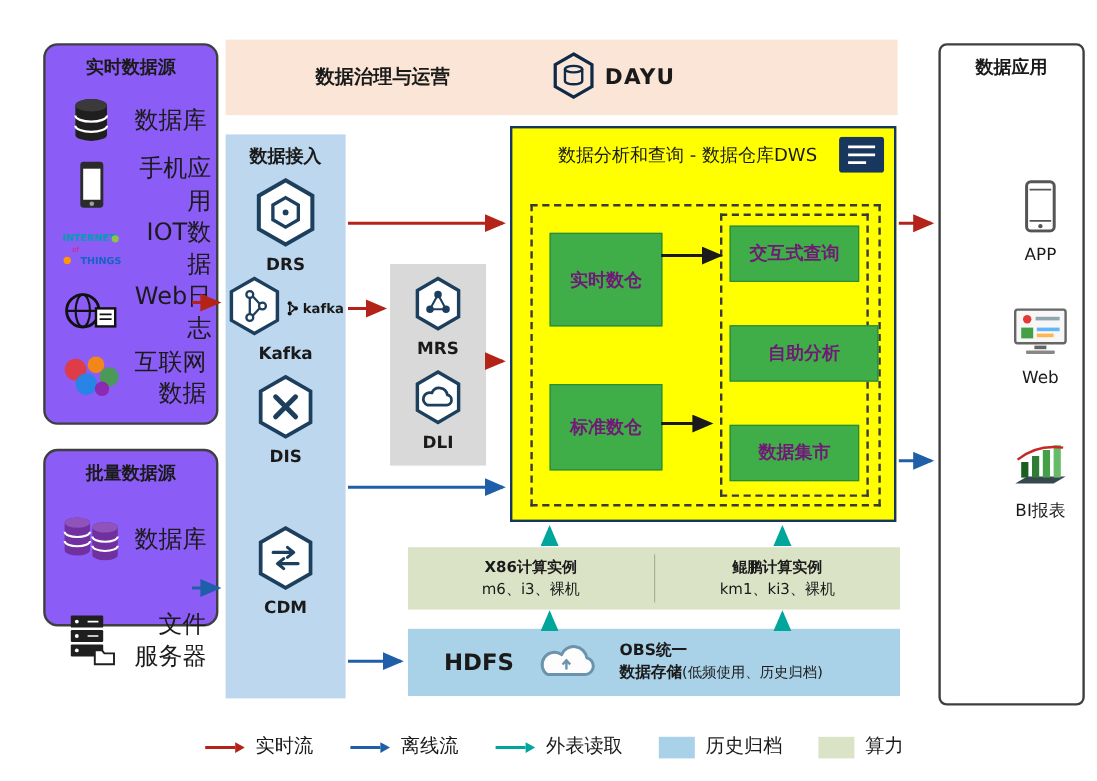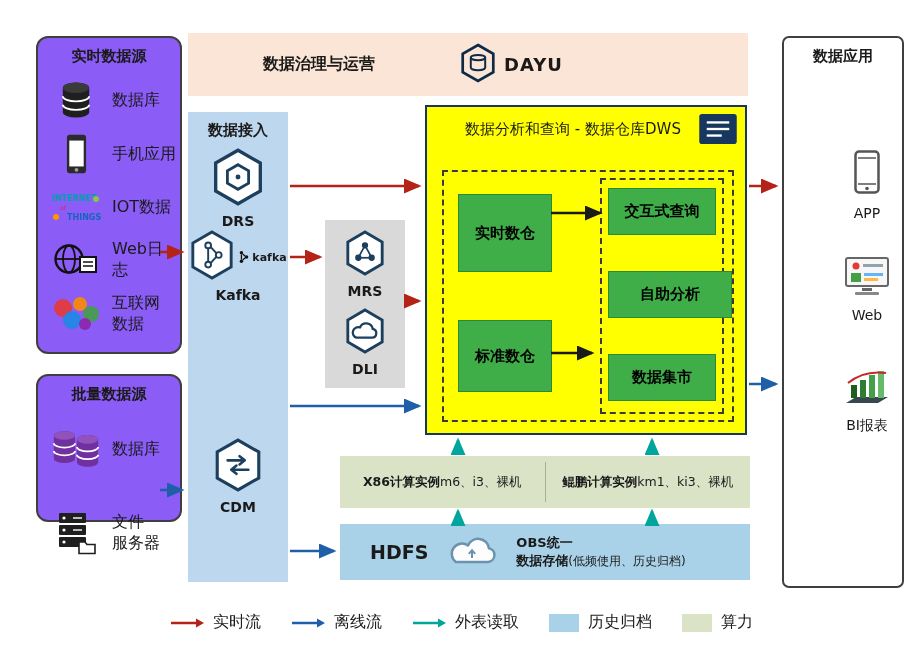--- a/index.html
+++ b/index.html
@@ -5,45 +5,45 @@
   * { margin:0; padding:0; box-sizing:border-box; }
   body { background:#fff; }
   .canvas { position:relative; width:914px; height:651px; background:#fff;
             font-family:"DejaVu Sans","Liberation Sans",sans-serif; color:#1a1a1a; overflow:hidden; }
 
   .outline-panel { position:absolute; background:#8b5cf6; border:2px solid #3f3f3f; border-radius:12px;margin-left:22px; }
   .panel-title { position:absolute; top:9px; left:0; right:0; text-align:center; font-weight:bold; font-size:15px; }
 
   .source-row { position:absolute; left:0; right:0; display:flex; align-items:center; gap:8px; padding:0 4px 0 10px; }
   .icon-cell { flex:0 0 56px; display:flex; justify-content:center; align-items:center; }
-  .src-label { font-size:16px; }
+  .src-label { font-size:20px;text-align:right; }
   .two-line span { display:block; line-height:1.3; }
 
   .gov-bar { position:absolute; left:188px; top:33px; width:560px; height:63px; background:#fbe5d6; }
   .gov-title { position:absolute; left:75px; top:0; height:100%; display:flex; align-items:center; font-weight:bold; font-size:16px; }
   .dayu-group { position:absolute; left:272px; top:0; height:100%; display:flex; align-items:center; gap:8px; }
   .dayu-text { font-weight:bold; font-size:18px; letter-spacing:1px; }
 
   .ingest-col { position:absolute; left:188px; top:112px; width:100px; height:470px; background:#bdd7ee; }
   .svc-group { position:absolute; left:0; right:0; display:flex; flex-direction:column; align-items:center; gap:3px; }
   .svc-label { font-weight:bold; font-size:14px; }
   .kafka-row { display:flex; align-items:center; gap:3px; }
   .kafka-mark { display:flex; align-items:center; gap:2px; font-size:11px; font-weight:bold; }
 
   .gray-panel { position:absolute; left:325px; top:220px; width:80px; height:168px; background:#d9d9d9; }
 
   .dws-panel { position:absolute; left:425px; top:105px; width:322px; height:330px; background:#ffff00; border:2px solid #17375e; }
   .dws-title { position:absolute; top:13px; left:10px; width:272px; text-align:center; font-weight:normal; font-size:15px; }
   .dws-doc-icon { position:absolute; top:7px; right:8px; }
   .dashed-box { position:absolute; border:2px dashed #3a3a3a; }
-  .green-box { position:absolute; background:#3fae49; border:1px solid #2b8a35; color:#000000; font-weight:bold;
+  .green-box { position:absolute; background:#3fae49; border:1px solid #2b8a35; color:#701a75; font-weight:bold;
                font-size:15px; display:flex; align-items:center; justify-content:center; }
 
   .compute-panel { position:absolute; left:340px; top:456px; width:410px; height:52px; background:#dbe3c7; display:flex; }
-  .compute-half { flex:1; display:flex; flex-direction:row; align-items:center; justify-content:center; line-height:1.45; }
+  .compute-half { flex:1; display:flex; flex-direction:column; align-items:center; justify-content:center; line-height:1.45; }
   .compute-title { font-weight:bold; font-size:12.5px; }
   .compute-specs { font-size:12.5px; }
   .v-divider { width:1px; background:#a8b18d; margin:6px 0; }
 
   .hdfs-panel { position:absolute; left:340px; top:524px; width:410px; height:56px; background:#a9d2e8;
                 display:flex; align-items:center; gap:16px; padding-left:30px; }
   .hdfs-label { font-weight:bold; font-size:19px;text-align:center; }
   .obs-block { display:flex; flex-direction:column; line-height:1.35; }
   .obs-bold { font-weight:bold; font-size:13px; }
   .obs-line2 { display:flex; align-items:baseline; }
@@ -224,20 +224,29 @@
             <line x1="4" y1="5" x2="4" y2="11" stroke="#111" stroke-width="1.5"></line>
             <line x1="5.5" y1="4.5" x2="8.5" y2="7" stroke="#111" stroke-width="1.5"></line>
             <line x1="5.5" y1="11.5" x2="8.5" y2="9" stroke="#111" stroke-width="1.5"></line>
           </svg>
           <span>kafka</span>
         </span>
       </span>
       <span class="svc-label">Kafka</span>
     </div>
 
+    <div class="svc-group" style="top:200px">
+      <span>
+        <svg width="50" height="54" viewBox="0 0 48 52">
+          <path d="M24 2 L44 13.5 V38.5 L24 50 L4 38.5 V13.5 Z" fill="#fff" stroke="#1c3f5e" stroke-width="3"></path>
+          <path d="M16 18 L32 34 M32 18 L16 34" fill="none" stroke="#1c3f5e" stroke-width="4" stroke-linecap="round"></path>
+        </svg>
+      </span>
+      <span class="svc-label">DIS</span>
+    </div>
 
     <div class="svc-group" style="top:326px">
       <span>
         <svg width="50" height="54" viewBox="0 0 48 52">
           <path d="M24 2 L44 13.5 V38.5 L24 50 L4 38.5 V13.5 Z" fill="#fff" stroke="#1c3f5e" stroke-width="3"></path>
           <g stroke="#1c3f5e" stroke-width="2.5" fill="none" stroke-linecap="round" stroke-linejoin="round">
             <path d="M14 21.5 H29 M25.5 17.5 L30.5 21.5 L25.5 25.5"></path>
             <path d="M34 30.5 H19 M22.5 26.5 L17.5 30.5 L22.5 34.5"></path>
           </g>
         </svg>

